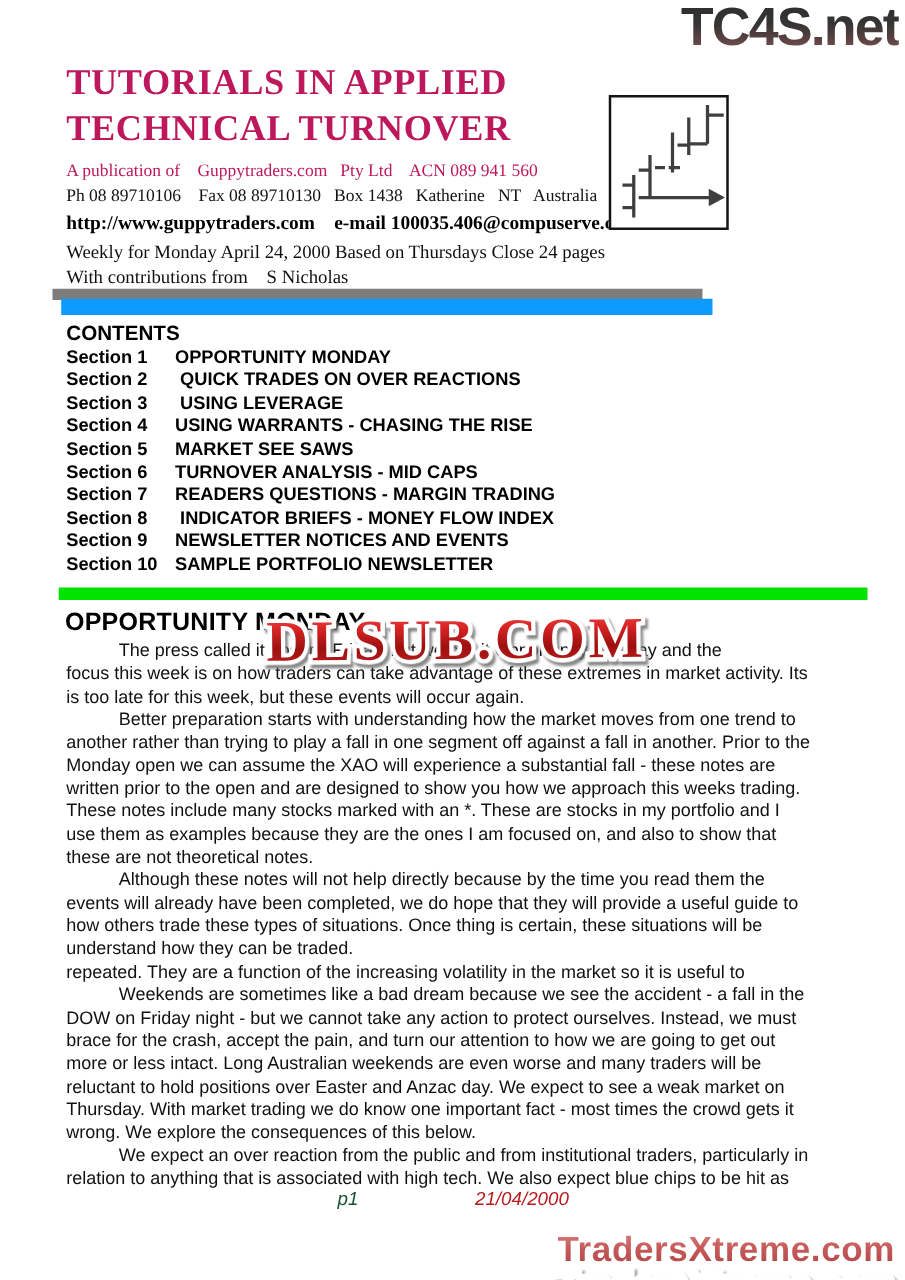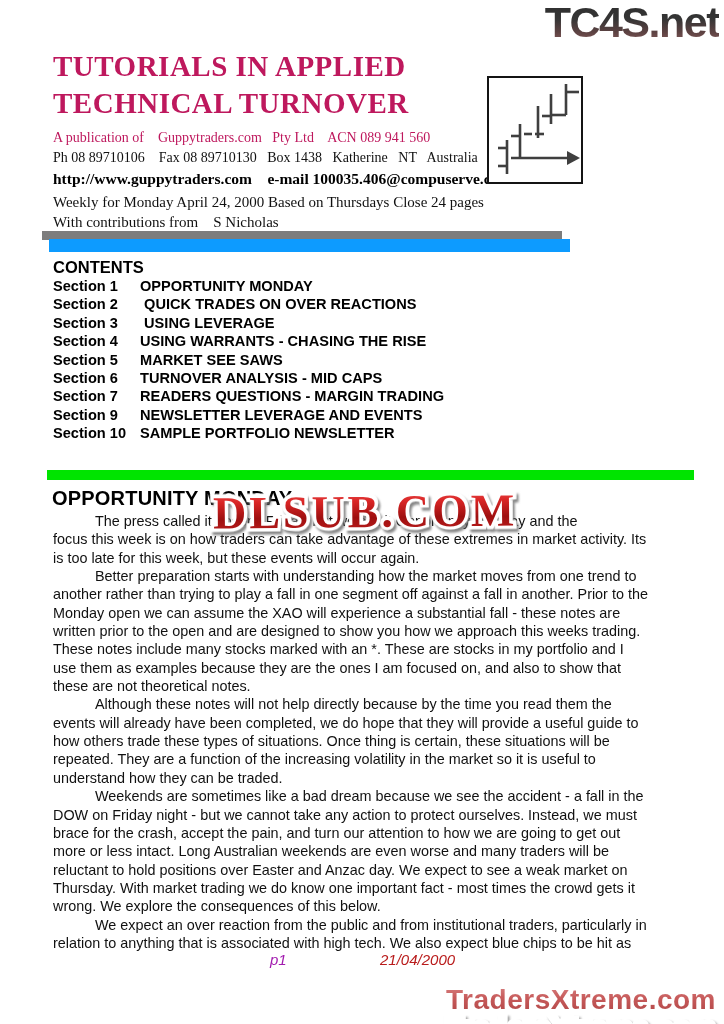--- a/index.html
+++ b/index.html
@@ -52,21 +52,21 @@
   
   .art-head {
     position:absolute; left:52px; top:486px;
     font:bold 20px/24px "Liberation Sans", sans-serif; color:#000; letter-spacing:0.2px;
   }
   .art-body { position:absolute; left:53px; top:512px; width:624px; }
   .body-line { font:14.4px/18.35px "Liberation Sans", sans-serif; color:#111; white-space:pre; }
   .body-line.indent { padding-left:42px; }
 
   
-  .foot-page { position:absolute; left:270px; top:951px; font:italic 15px/18px "Liberation Sans", sans-serif; color:#a21caf; }
+  .foot-page { position:absolute; left:270px; top:951px; font:italic 15px/18px "Liberation Sans", sans-serif; color:#14532d; }
   .foot-date { position:absolute; left:380px; top:951px; font:italic 15px/18px "Liberation Sans", sans-serif; color:#b91c1c; }
 
   
   .wm { position:absolute; left:213px; top:483px; z-index:6; transform:rotate(-0.6deg); }
   .wm span {
     font:bold 46px/1.25 "Liberation Serif", serif; letter-spacing:3px; white-space:pre;
   }
   .wm-outline {
     position:absolute; left:0; top:0; color:#fff;
     -webkit-text-stroke:7px #ffffff;
@@ -160,22 +160,26 @@
         </div>
         <div class="toc-row">
           <span class="toc-sec">Section 6</span>
           <span class="toc-title">TURNOVER ANALYSIS - MID CAPS</span>
         </div>
         <div class="toc-row">
           <span class="toc-sec">Section 7</span>
           <span class="toc-title">READERS QUESTIONS - MARGIN TRADING</span>
         </div>
         <div class="toc-row">
+          <span class="toc-sec">Section 8</span>
+          <span class="toc-title"> INDICATOR BRIEFS - MONEY FLOW INDEX</span>
+        </div>
+        <div class="toc-row">
           <span class="toc-sec">Section 9</span>
-          <span class="toc-title">NEWSLETTER LEVERAGE AND EVENTS</span>
+          <span class="toc-title">NEWSLETTER NOTICES AND EVENTS</span>
         </div>
         <div class="toc-row">
           <span class="toc-sec">Section 10</span>
           <span class="toc-title">SAMPLE PORTFOLIO NEWSLETTER</span>
         </div>
       </div>
   </div>
 
   <div class="bar-green"></div>
 
@@ -188,22 +192,22 @@
       <div class="body-line indent">Better preparation starts with understanding how the market moves from one trend to</div>
       <div class="body-line">another rather than trying to play a fall in one segment off against a fall in another. Prior to the</div>
       <div class="body-line">Monday open we can assume the XAO will experience a substantial fall - these notes are</div>
       <div class="body-line">written prior to the open and are designed to show you how we approach this weeks trading.</div>
       <div class="body-line">These notes include many stocks marked with an *. These are stocks in my portfolio and I</div>
       <div class="body-line">use them as examples because they are the ones I am focused on, and also to show that</div>
       <div class="body-line">these are not theoretical notes.</div>
       <div class="body-line indent">Although these notes will not help directly because by the time you read them the</div>
       <div class="body-line">events will already have been completed, we do hope that they will provide a useful guide to</div>
       <div class="body-line">how others trade these types of situations. Once thing is certain, these situations will be</div>
+      <div class="body-line">understand how they can be traded.</div>
       <div class="body-line">repeated. They are a function of the increasing volatility in the market so it is useful to</div>
-      <div class="body-line">understand how they can be traded.</div>
       <div class="body-line indent">Weekends are sometimes like a bad dream because we see the accident - a fall in the</div>
       <div class="body-line">DOW on Friday night - but we cannot take any action to protect ourselves. Instead, we must</div>
       <div class="body-line">brace for the crash, accept the pain, and turn our attention to how we are going to get out</div>
       <div class="body-line">more or less intact. Long Australian weekends are even worse and many traders will be</div>
       <div class="body-line">reluctant to hold positions over Easter and Anzac day. We expect to see a weak market on</div>
       <div class="body-line">Thursday. With market trading we do know one important fact - most times the crowd gets it</div>
       <div class="body-line">wrong. We explore the consequences of this below.</div>
       <div class="body-line indent">We expect an over reaction from the public and from institutional traders, particularly in</div>
       <div class="body-line">relation to anything that is associated with high tech. We also expect blue chips to be hit as</div>
     </div>

